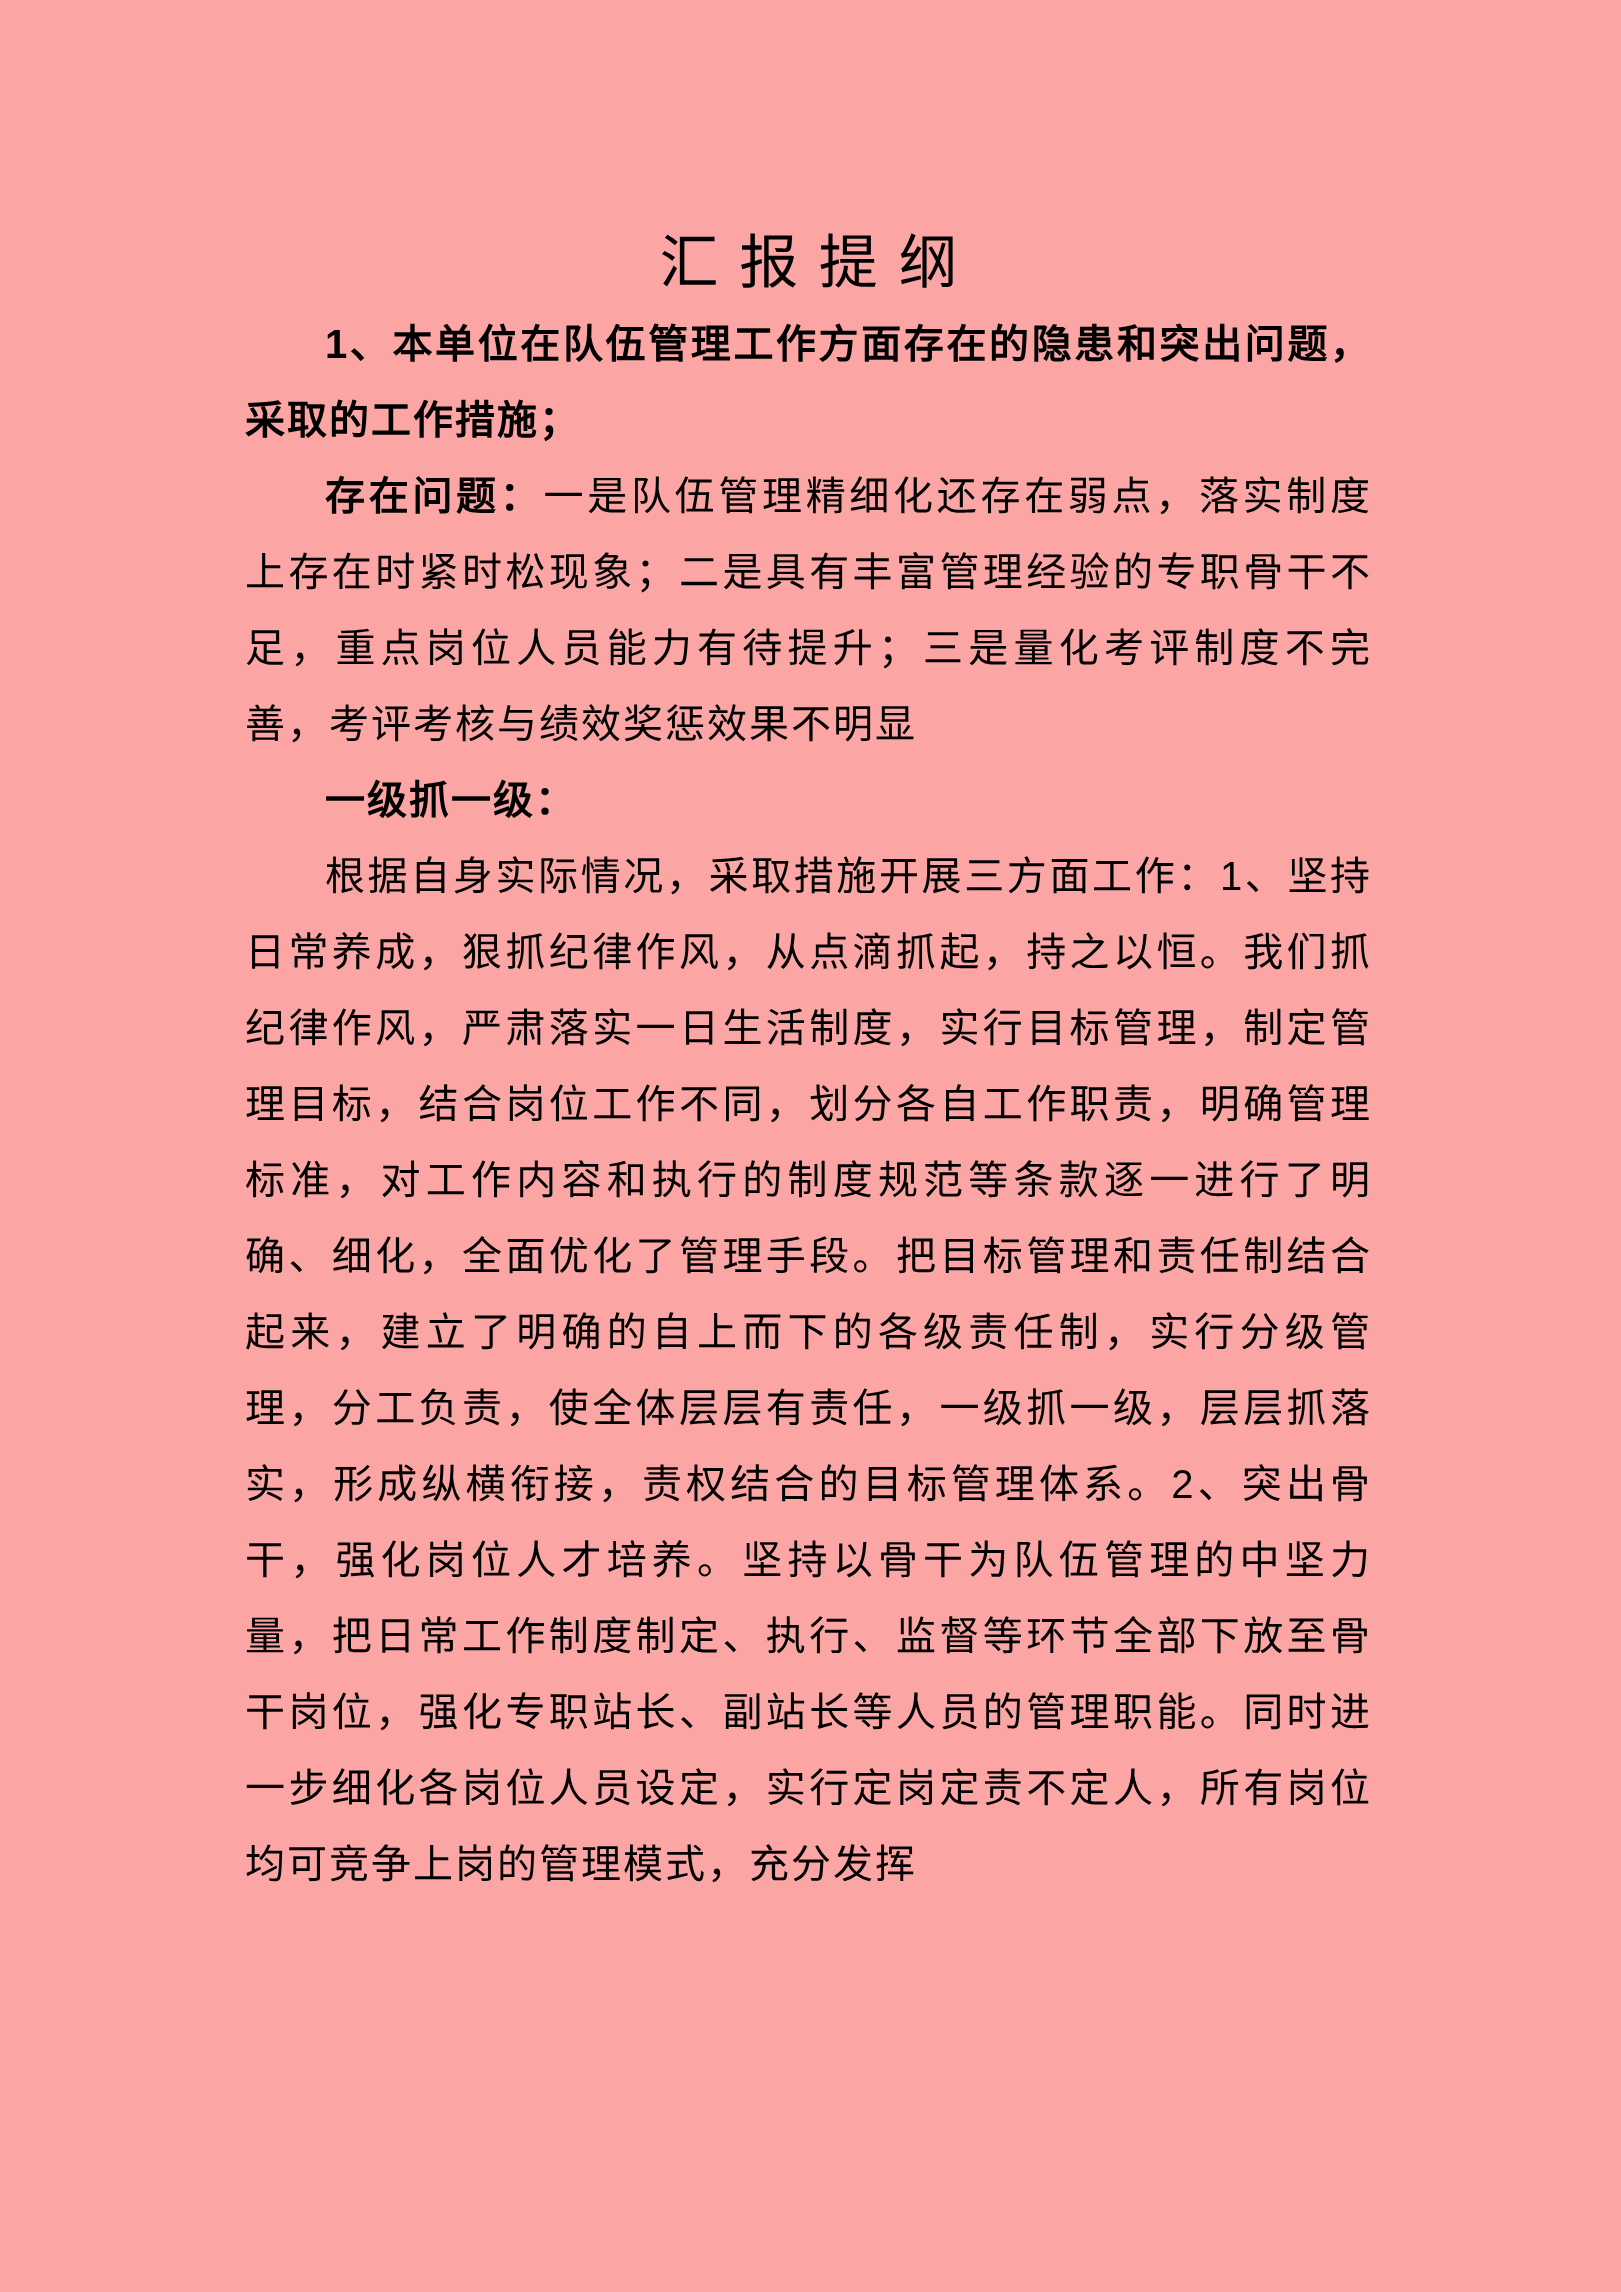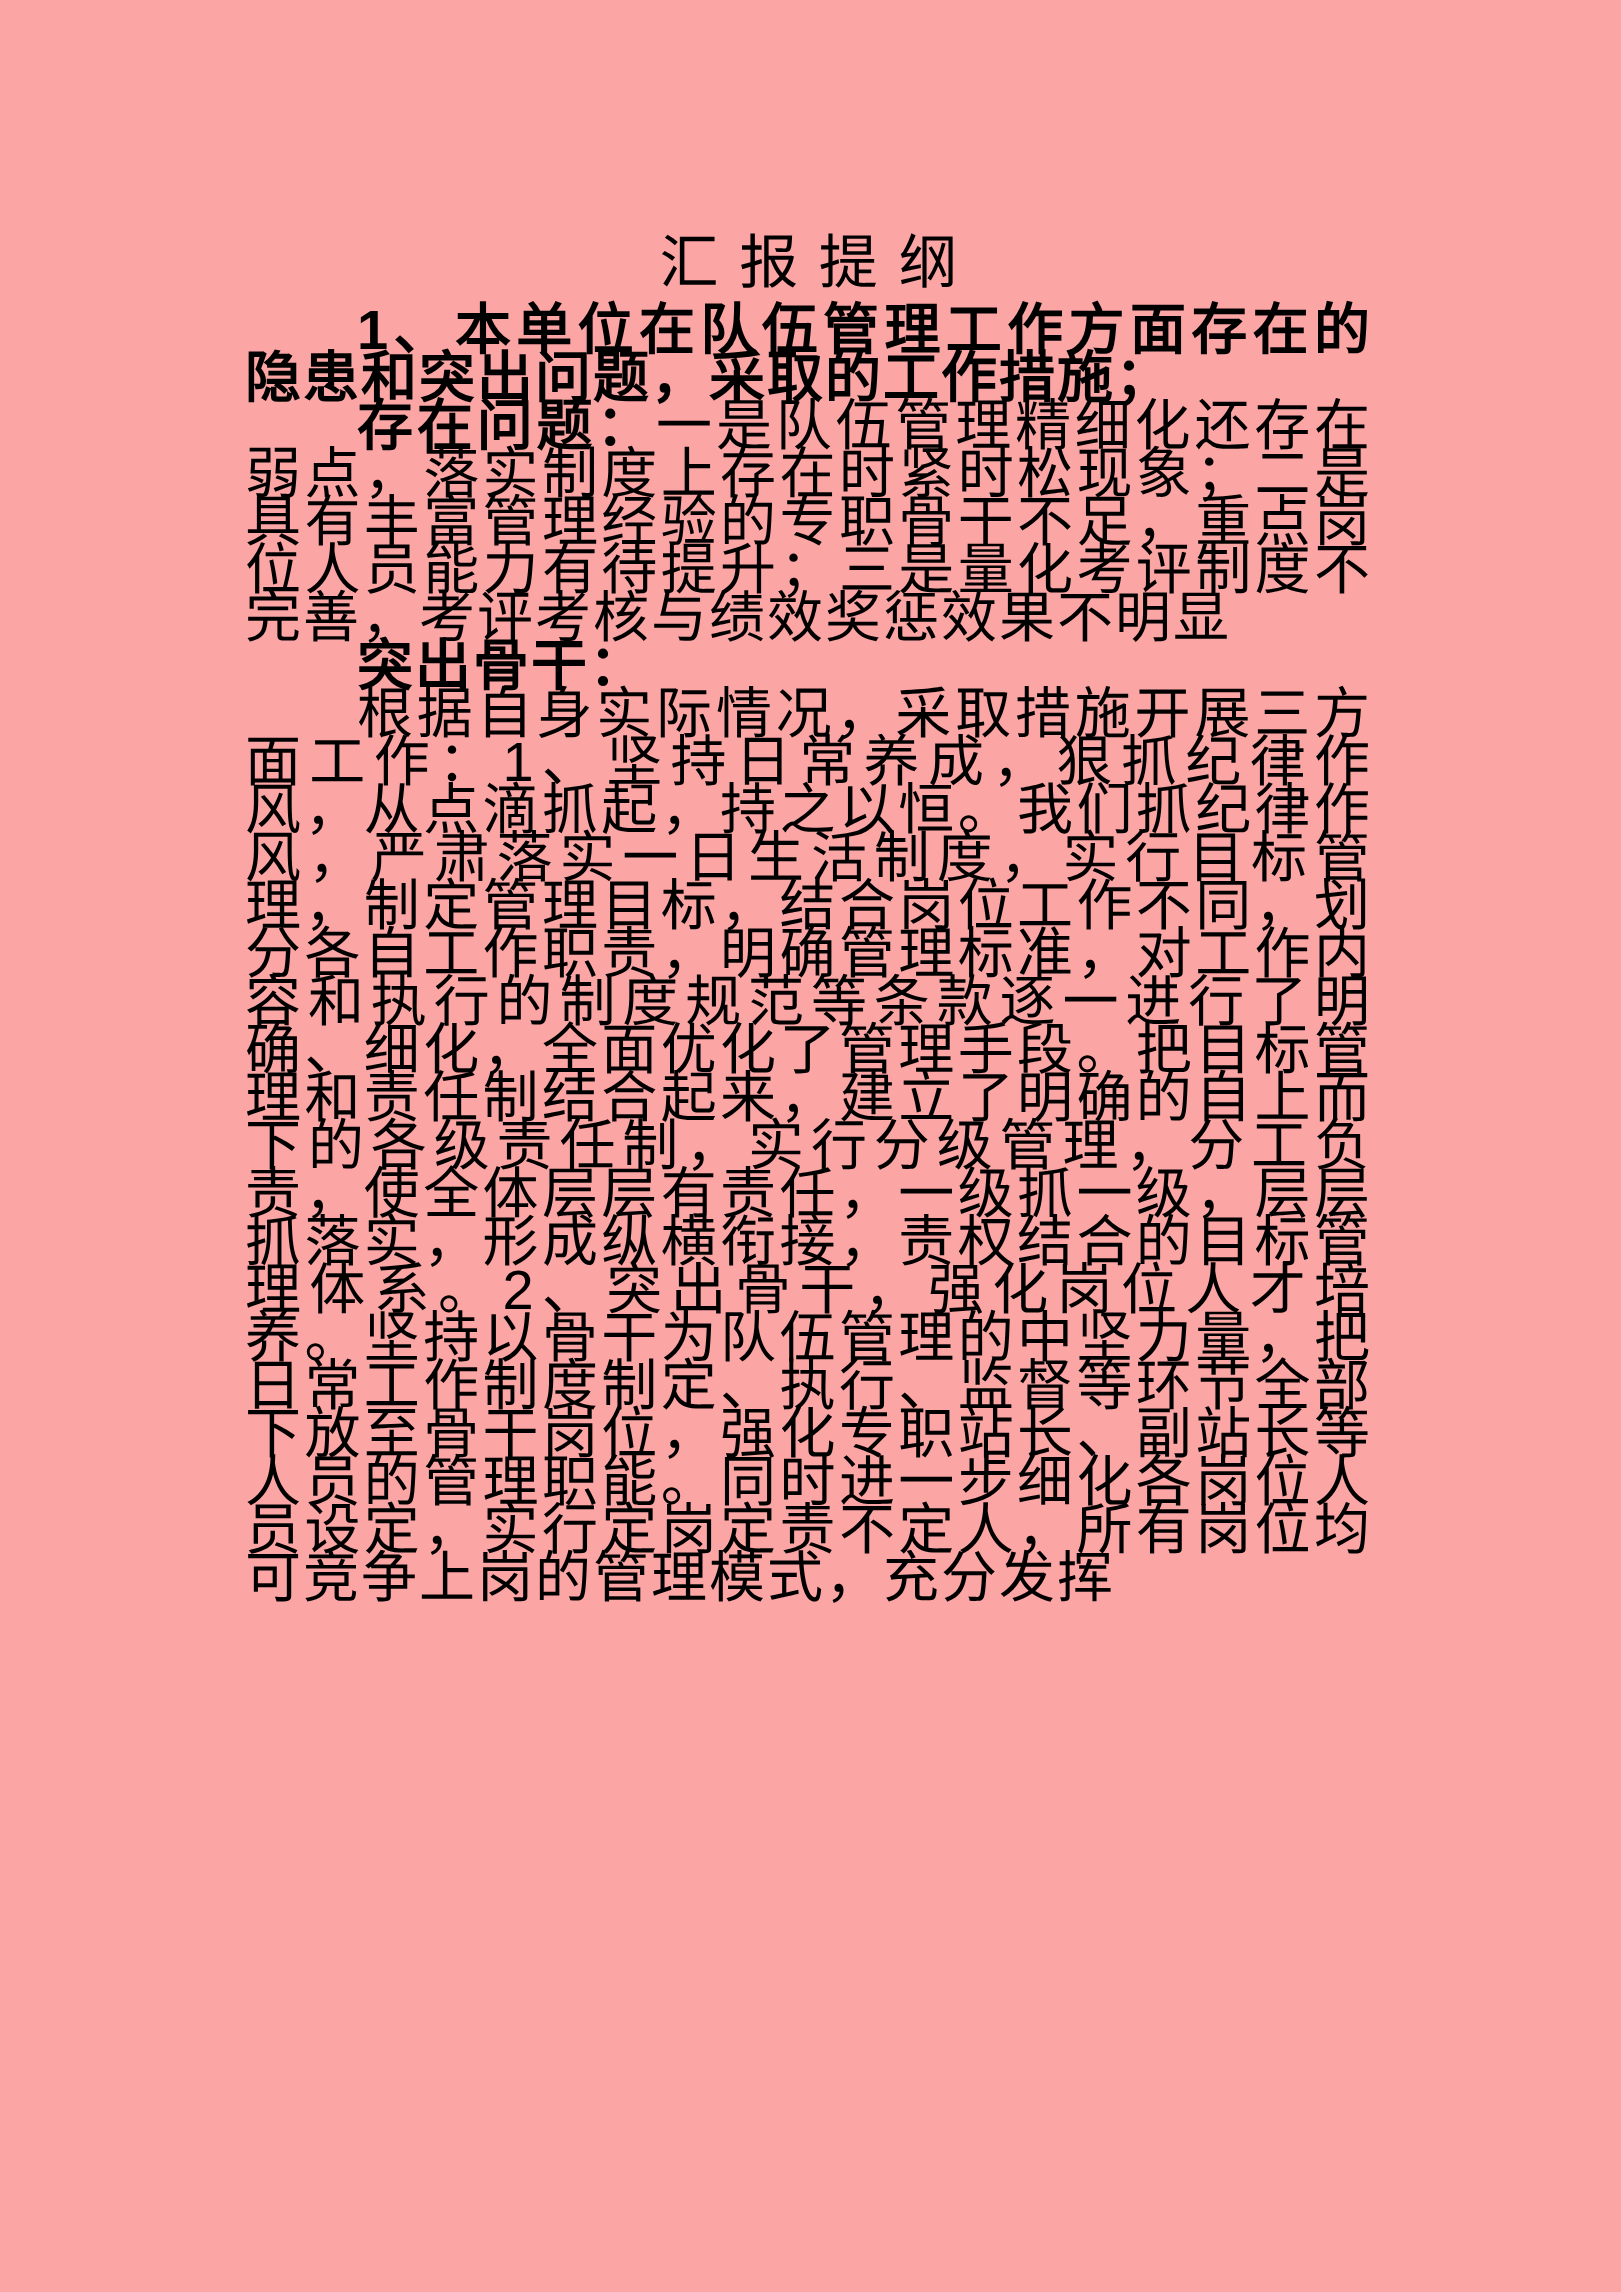--- a/index.html
+++ b/index.html
@@ -25,22 +25,22 @@
     padding-left: 0.35em; 
     font-size: 59px;
     line-height: 61px;
     font-weight: 400;
     text-align: center;
     letter-spacing: 0.35em;
     white-space: nowrap;
   }
   .doc-body {
     margin-top: 11.8px;
-    font-size: 56px;
-    line-height: 48px;
+    font-size: 40px;
+    line-height: 76px;
     letter-spacing: 2px;
     text-align: justify;
     text-justify: inter-character;
   }
   .para {
     margin: 0;
     padding: 0;
     text-indent: 2em;
   }
   .para.bold {
@@ -51,17 +51,17 @@
   }
 </style>
 </head>
 <body>
 
 <div class="doc-page">
   <h1 class="title">汇报提纲</h1>
   <div class="doc-body">
       <p class="para bold"><span>1、本单位在队伍管理工作方面存在的隐患和突出问题，采取的工作措施；</span></p>
       <p class="para lead-bold"><strong class="lead">存在问题：</strong><span>一是队伍管理精细化还存在弱点，落实制度上存在时紧时松现象；二是具有丰富管理经验的专职骨干不足，重点岗位人员能力有待提升；三是量化考评制度不完善，考评考核与绩效奖惩效果不明显</span></p>
-      <p class="para bold"><span>突出骨干：</span></p>
+      <p class="para bold"><span>一级抓一级：</span></p>
       <p class="para normal"><span>根据自身实际情况，采取措施开展三方面工作：1、坚持日常养成，狠抓纪律作风，从点滴抓起，持之以恒。我们抓纪律作风，严肃落实一日生活制度，实行目标管理，制定管理目标，结合岗位工作不同，划分各自工作职责，明确管理标准，对工作内容和执行的制度规范等条款逐一进行了明确、细化，全面优化了管理手段。把目标管理和责任制结合起来，建立了明确的自上而下的各级责任制，实行分级管理，分工负责，使全体层层有责任，一级抓一级，层层抓落实，形成纵横衔接，责权结合的目标管理体系。2、突出骨干，强化岗位人才培养。坚持以骨干为队伍管理的中坚力量，把日常工作制度制定、执行、监督等环节全部下放至骨干岗位，强化专职站长、副站长等人员的管理职能。同时进一步细化各岗位人员设定，实行定岗定责不定人，所有岗位均可竞争上岗的管理模式，充分发挥</span></p>
     </div>
 </div>
 
 
 </body></html>

